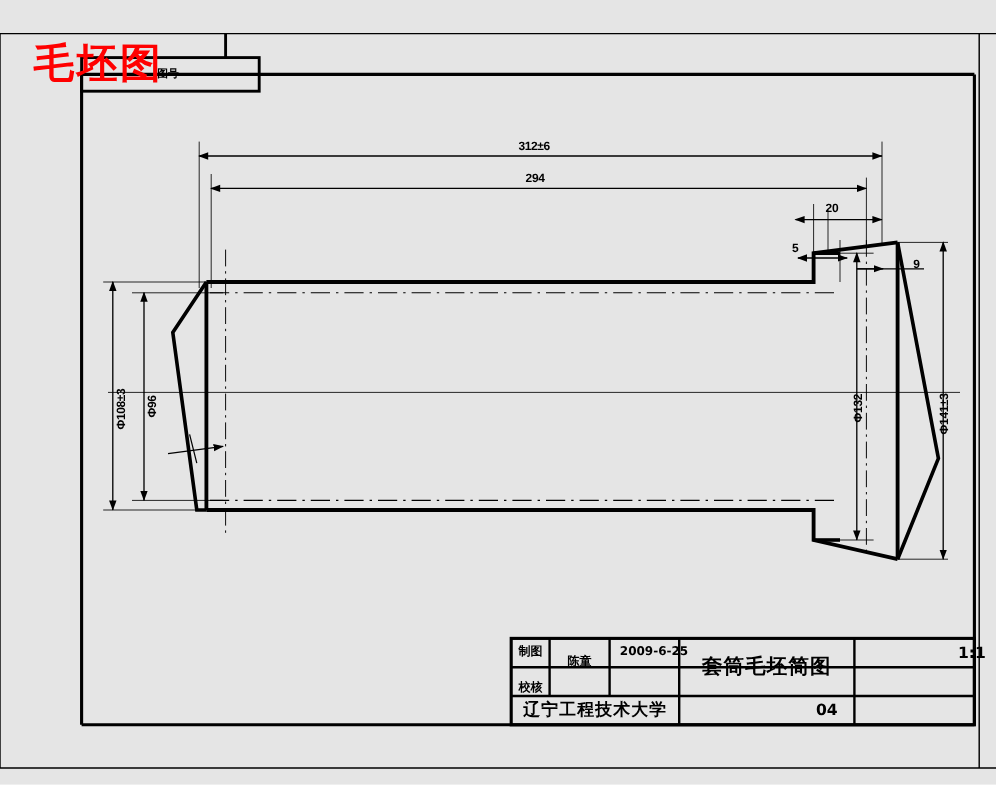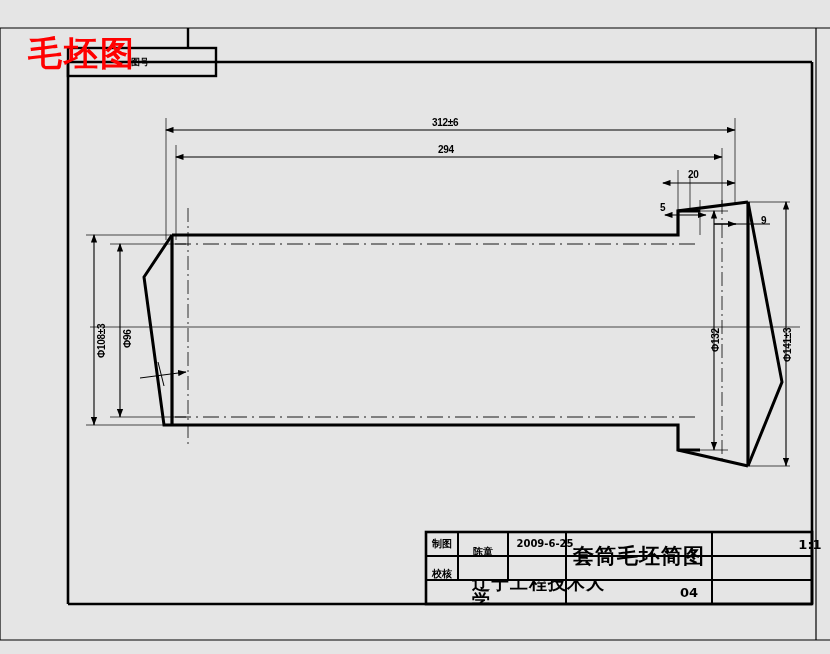--- a/index.html
+++ b/index.html
@@ -60,22 +60,22 @@
     align-items: center;
     justify-content: center;
     font-family: "DejaVu Sans", sans-serif;
     font-weight: bold;
     color: #000;
     overflow: hidden;
     line-height: 1;
   }
   .tb-small { font-size: 10px; }
   .tb-mid { font-size: 10px; }
-  .tb-title { font-size: 21px; letter-spacing: 1px; }
-  .tb-univ { font-size: 18px; letter-spacing: 1px; margin-left: 46px; }
+  .tb-title { font-size: 17px; letter-spacing: 1px; }
+  .tb-univ { font-size: 14px; letter-spacing: 1px; }
   .tb-num { font-size: 13px; }
   .tb-scale { font-size: 13px; }
   .cornerbox-label {
     position: absolute;
     left: 131px;
     top: 58px;
     font-family: "DejaVu Sans", sans-serif;
     font-size: 9px;
     font-weight: bold;
     color: #000;

